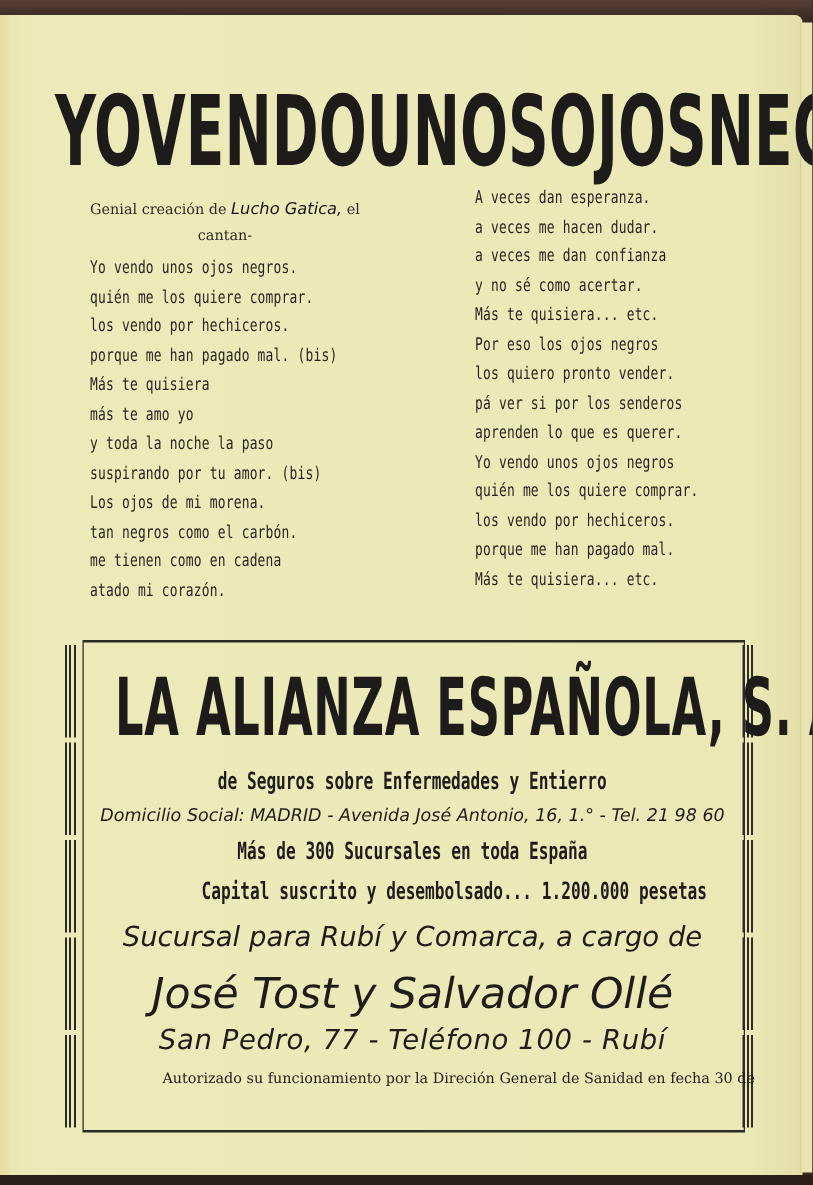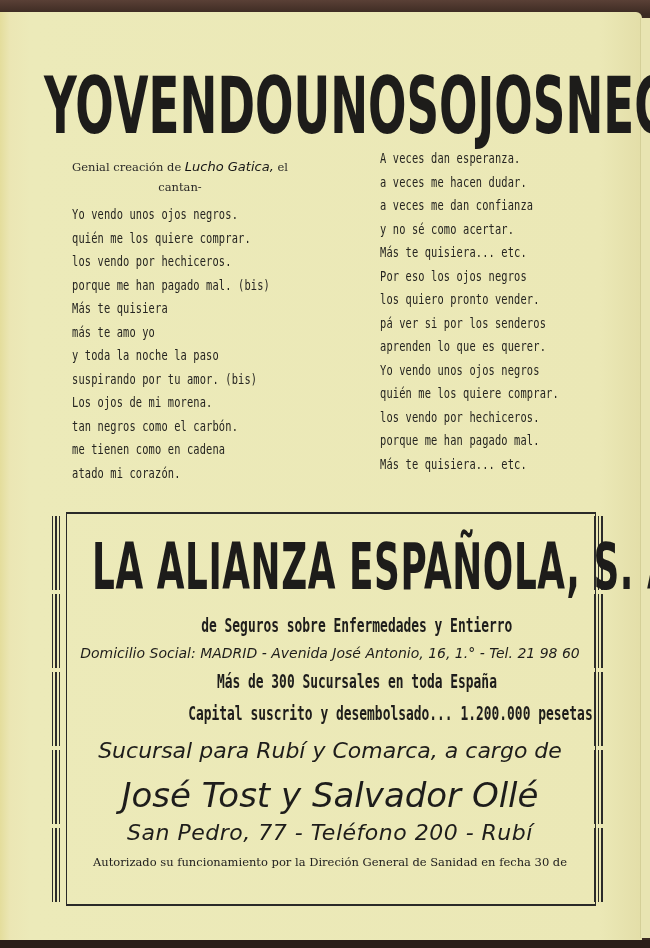--- a/index.html
+++ b/index.html
@@ -71,34 +71,35 @@
     position: absolute; left: 92px; top: 530px; width: 840px;
     font-family: "DejaVu Sans", sans-serif; font-weight: bold; font-size: 64px;
     color: #1d1c1a; white-space: nowrap; letter-spacing: 1px;
     transform: scaleX(0.56); transform-origin: left top;
   }
   .ad-line {
     position: absolute; left: 66px; width: 528px; text-align: center; white-space: nowrap;
     color: #1e1d1b;
   }
   .cond {
-    font-family: "DejaVu Sans Mono", monospace; font-weight: bold; font-size: 19px; margin-left: 27px;
+    font-family: "DejaVu Sans Mono", monospace; font-weight: bold; font-size: 19px;
   }
   .cond span { display: inline-block; transform: scaleX(0.68); transform-origin: center; }
   .ital { font-family: "DejaVu Sans", sans-serif; font-style: italic; }
   .l-seguros { top: 614px; }
   .l-domicilio { top: 645px; font-size: 14px; }
   .l-sucursales { top: 670px; }
   .l-capital { top: 702px; }
   .l-sucursal { top: 738px; font-size: 22px; }
   .l-names { top: 775px; font-size: 34px; font-weight: normal; }
   .l-address { top: 820px; font-size: 22px; letter-spacing: 0.5px; }
   .l-auth {
     top: 852px; font-family: "DejaVu Serif", serif; font-size: 11.5px; line-height: 20px;
     color: #222120;
+    margin-left: 37px;
   }
 </style>
 </head>
 <body>
 
 <div class="binding-top"></div>
 <div class="page"></div>
 <div class="page-edge"></div>
 <div class="binding-bottom"></div>
 
@@ -167,16 +168,16 @@
 </div>
 
 <div class="ad-title">LA ALIANZA ESPAÑOLA, S. A.</div>
 
 <div class="ad-line cond l-seguros"><span>de Seguros sobre Enfermedades y Entierro</span></div>
 <div class="ad-line ital l-domicilio">Domicilio Social: MADRID - Avenida José Antonio, 16, 1.° - Tel. 21 98 60</div>
 <div class="ad-line cond l-sucursales"><span>Más de 300 Sucursales en toda España</span></div>
 <div class="ad-line cond l-capital"><span>Capital suscrito y desembolsado... 1.200.000 pesetas</span></div>
 <div class="ad-line ital l-sucursal">Sucursal para Rubí y Comarca, a cargo de</div>
 <div class="ad-line ital l-names">José Tost y Salvador Ollé</div>
-<div class="ad-line ital l-address">San Pedro, 77 - Teléfono 200 - Rubí</div>
+<div class="ad-line ital l-address">San Pedro, 77 - Teléfono 100 - Rubí</div>
 <div class="ad-line l-auth">
   <div>Autorizado su funcionamiento por la Direción General de Sanidad en fecha 30 de</div>
 </div>
 
 </body></html>

